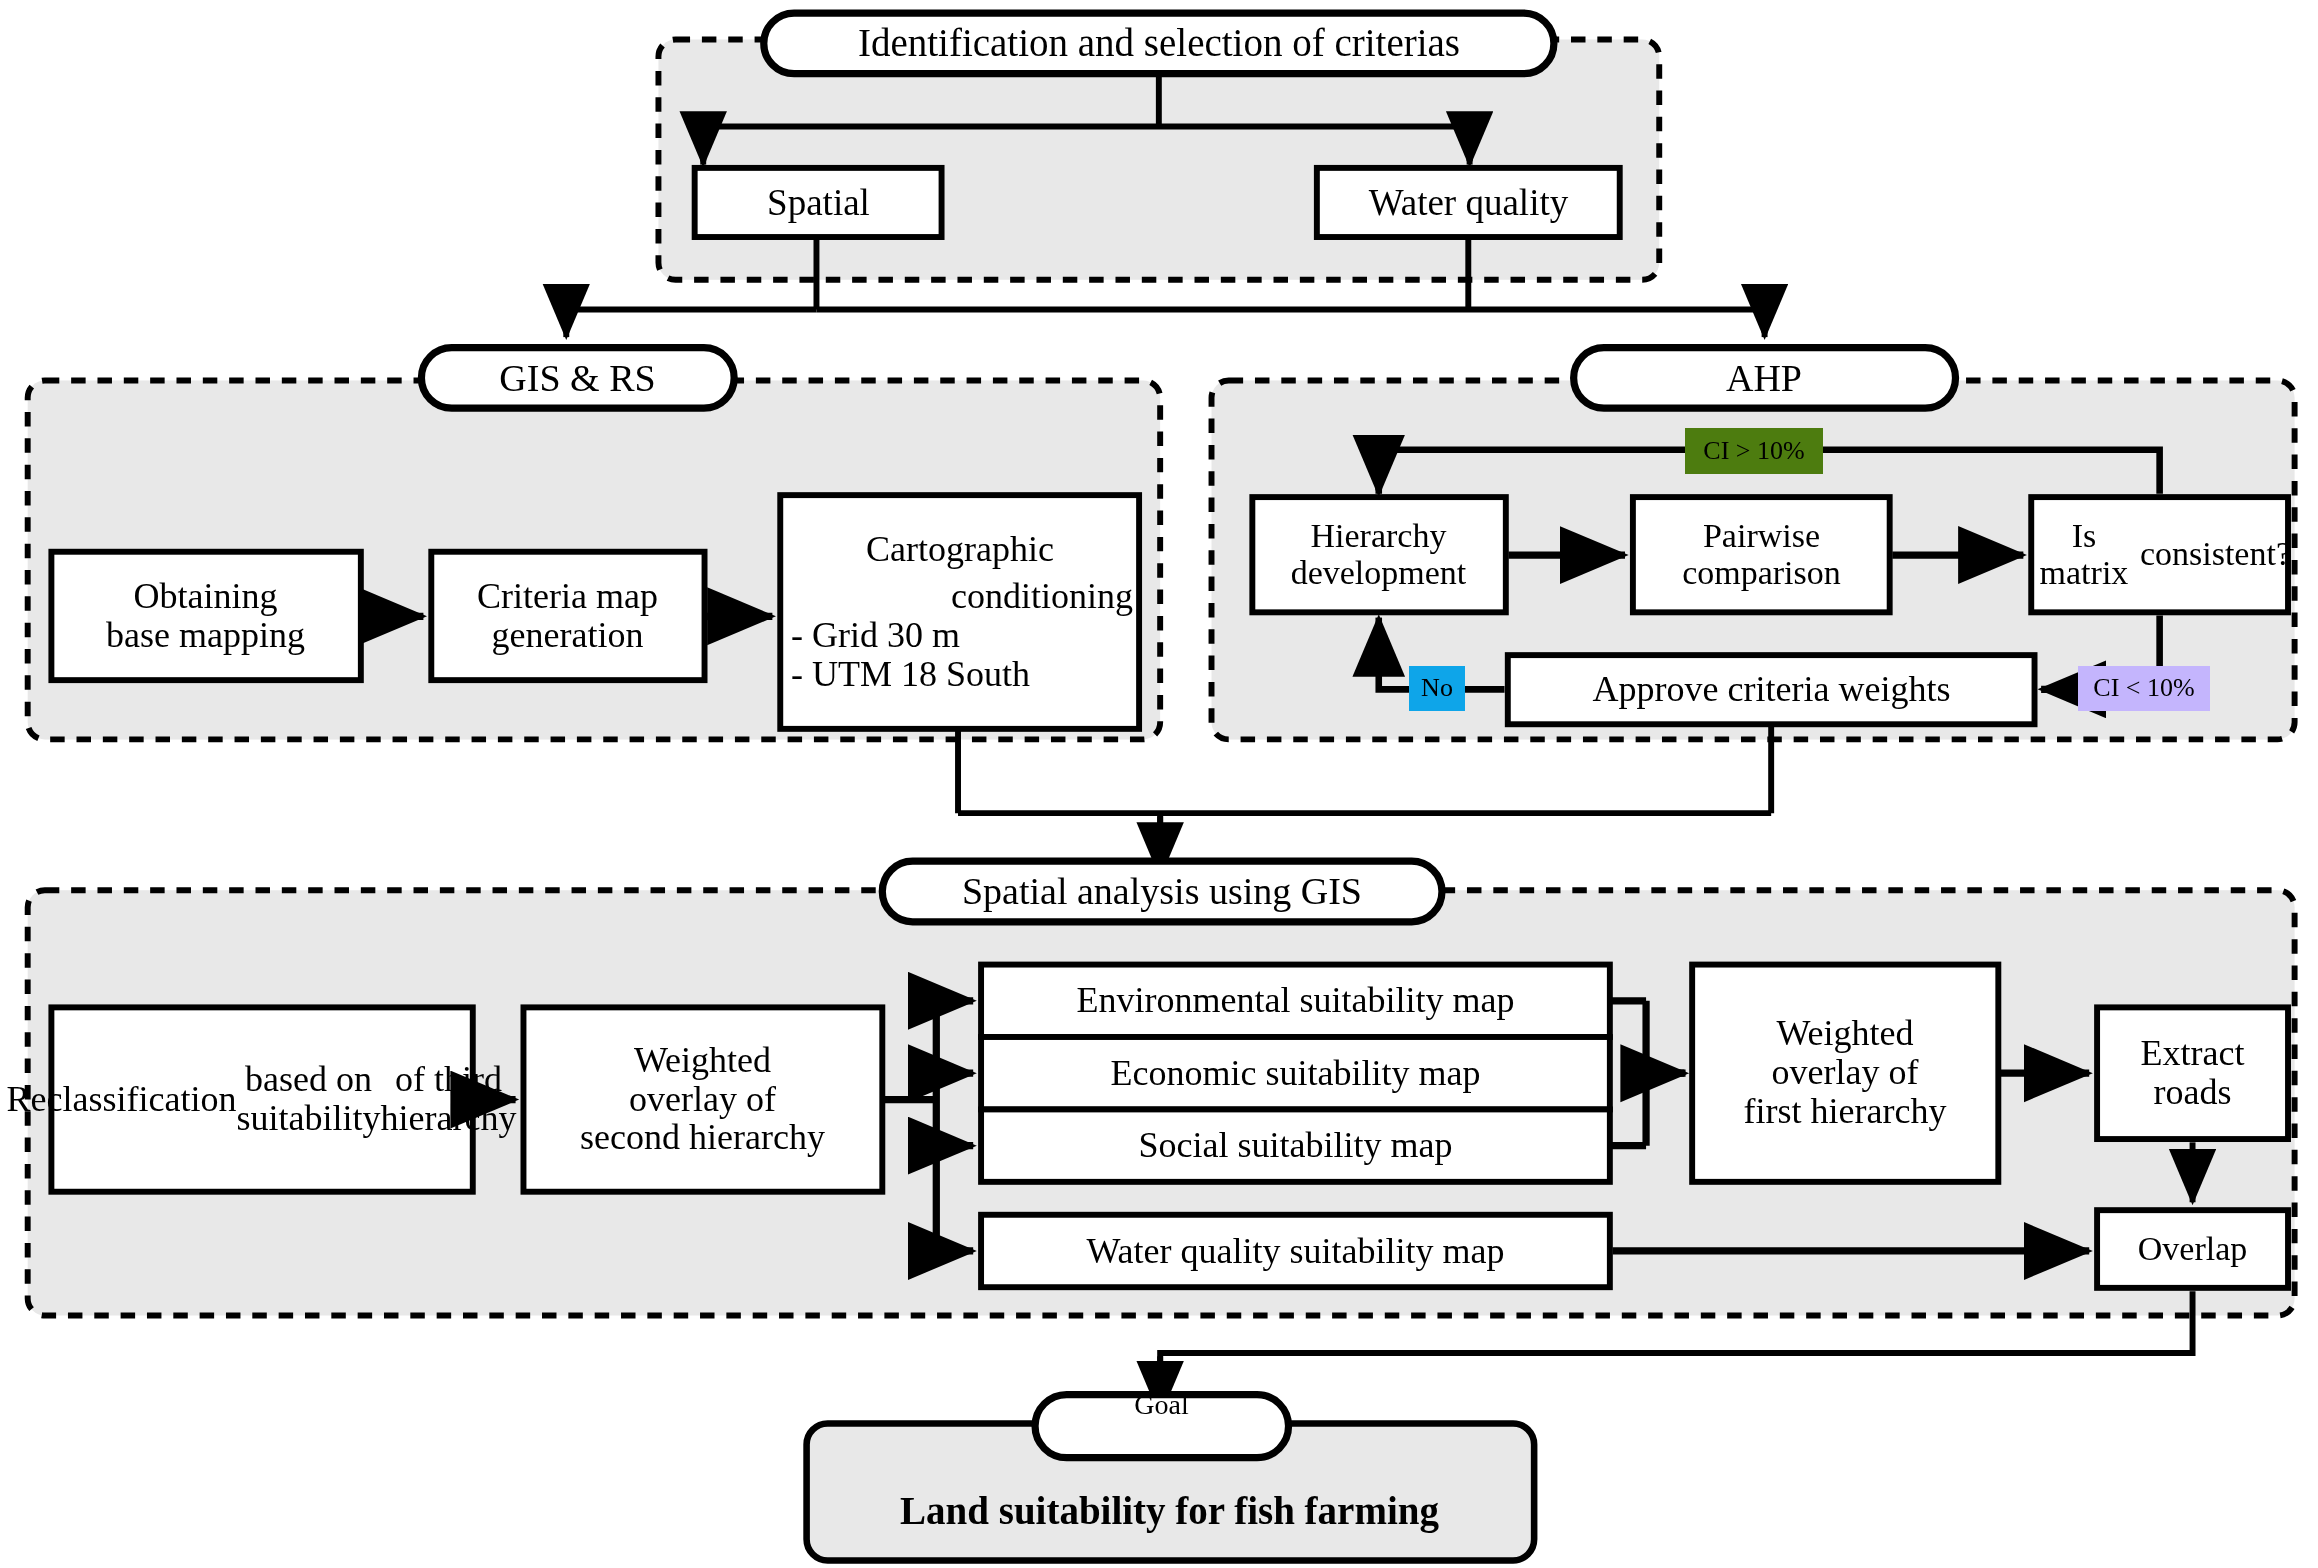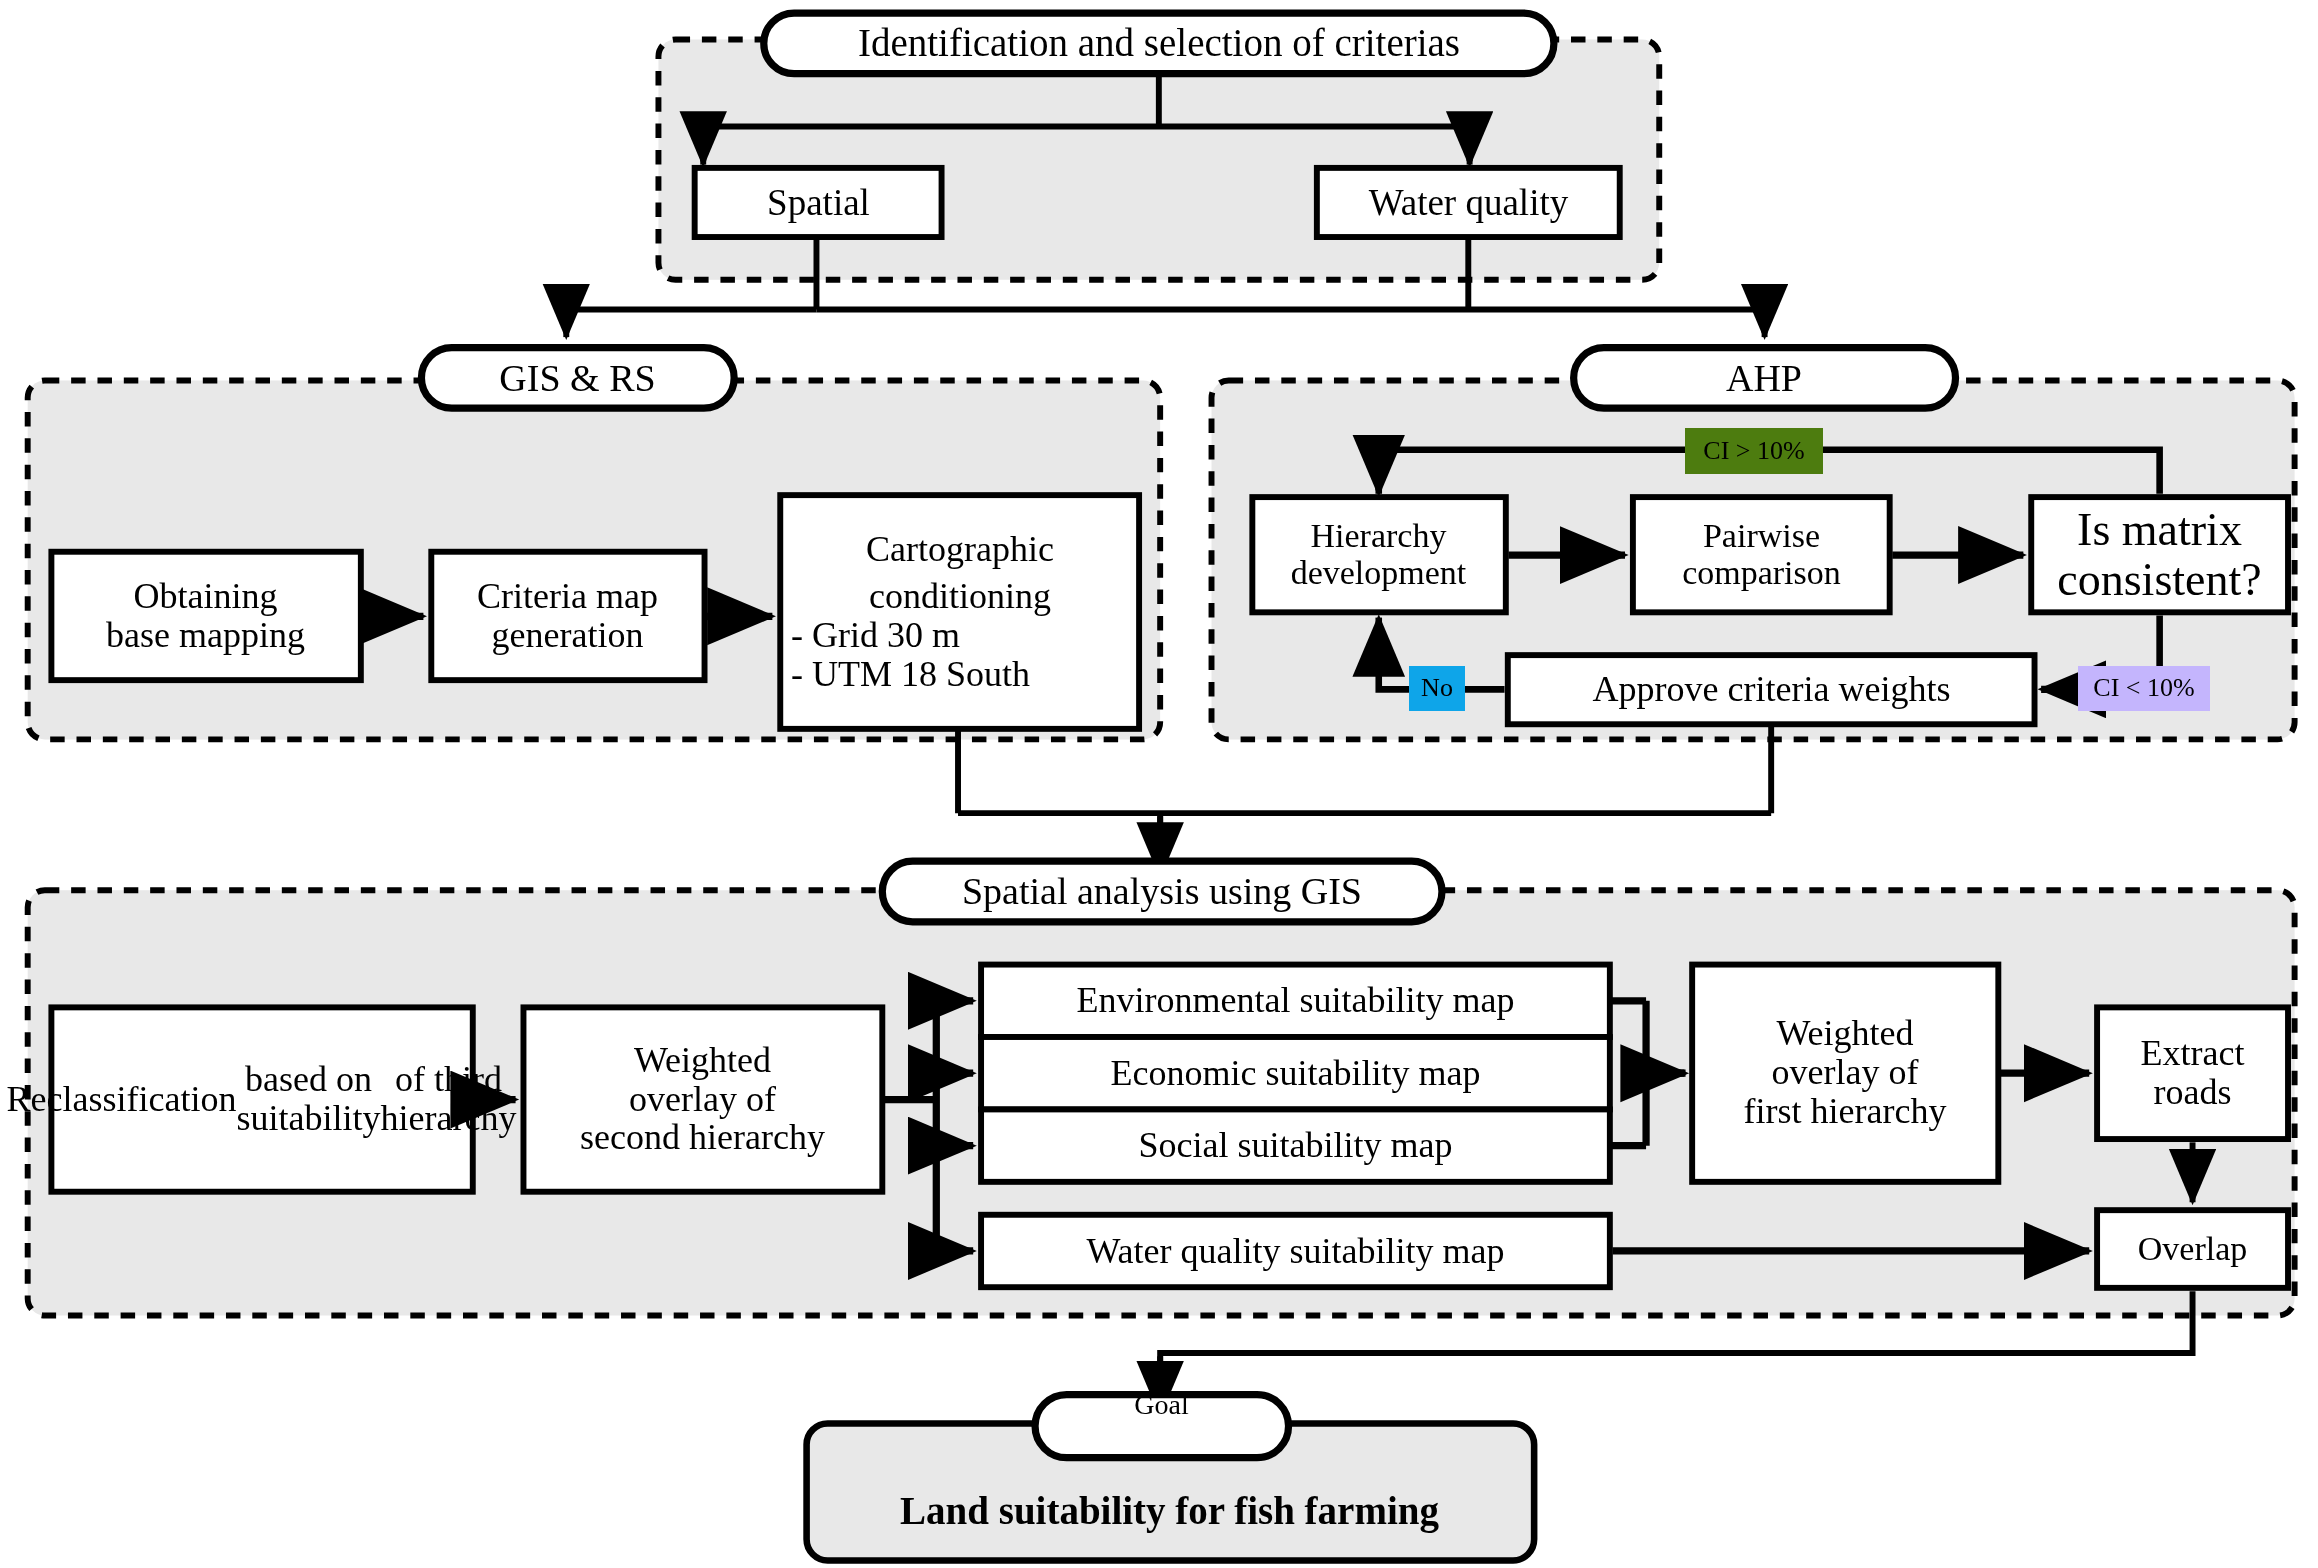--- a/index.html
+++ b/index.html
@@ -127,35 +127,35 @@
   <div class="txt" style="left:51px;top:552px;width:309px;height:128px;font-size:36px;flex-direction:column;">
     <div>Obtaining</div>
     <div>base mapping</div>
   </div>
   <div class="txt" style="left:431px;top:552px;width:273px;height:128px;font-size:36px;flex-direction:column;">
     <div>Criteria map</div>
     <div>generation</div>
   </div>
   <div class="txt" style="left:787px;top:500px;width:346px;height:224px;font-size:36px;flex-direction:column;align-items:stretch;justify-content:center;">
     <div style="text-align:center;">Cartographic</div>
-    <div style="text-align:center;margin-top:8px;">conditioning</div>
+    <div style="text-align:right;margin-top:8px;">conditioning</div>
     <div style="text-align:left;padding-left:4px;">- Grid 30 m</div>
     <div style="text-align:left;padding-left:4px;">- UTM 18 South</div>
   </div>
 
   <div class="txt" style="left:1573px;top:348px;width:382px;height:61px;font-size:38px;">AHP</div>
   <div class="txt" style="left:1248px;top:497px;width:261px;height:115px;font-size:34px;flex-direction:column;">
     <div>Hierarchy</div>
     <div>development</div>
   </div>
   <div class="txt" style="left:1633px;top:497px;width:257px;height:115px;font-size:34px;flex-direction:column;">
     <div>Pairwise</div>
     <div>comparison</div>
   </div>
-  <div class="txt" style="left:2028px;top:497px;width:263px;height:115px;font-size:46px;flex-direction:column;">
+  <div class="txt" style="left:2028px;top:497px;width:263px;height:115px;font-size:34px;flex-direction:row;">
     <div>Is matrix</div>
     <div>consistent?</div>
   </div>
   <div class="txt" style="left:1508px;top:655px;width:527px;height:69px;font-size:36px;">Approve criteria weights</div>
 
   <div class="txt" style="left:1685px;top:428px;width:138px;height:46px;font-size:26px;background:#4d7c0f;">CI &gt; 10%</div>
   <div class="txt" style="left:2078px;top:666px;width:132px;height:45px;font-size:26px;background:#c4b5fd;">CI &lt; 10%</div>
   <div class="txt" style="left:1409px;top:666px;width:56px;height:45px;font-size:26px;background:#0ea5e9;">No</div>
 
   <div class="txt" style="left:882px;top:861px;width:560px;height:61px;font-size:38px;">Spatial analysis using GIS</div>

